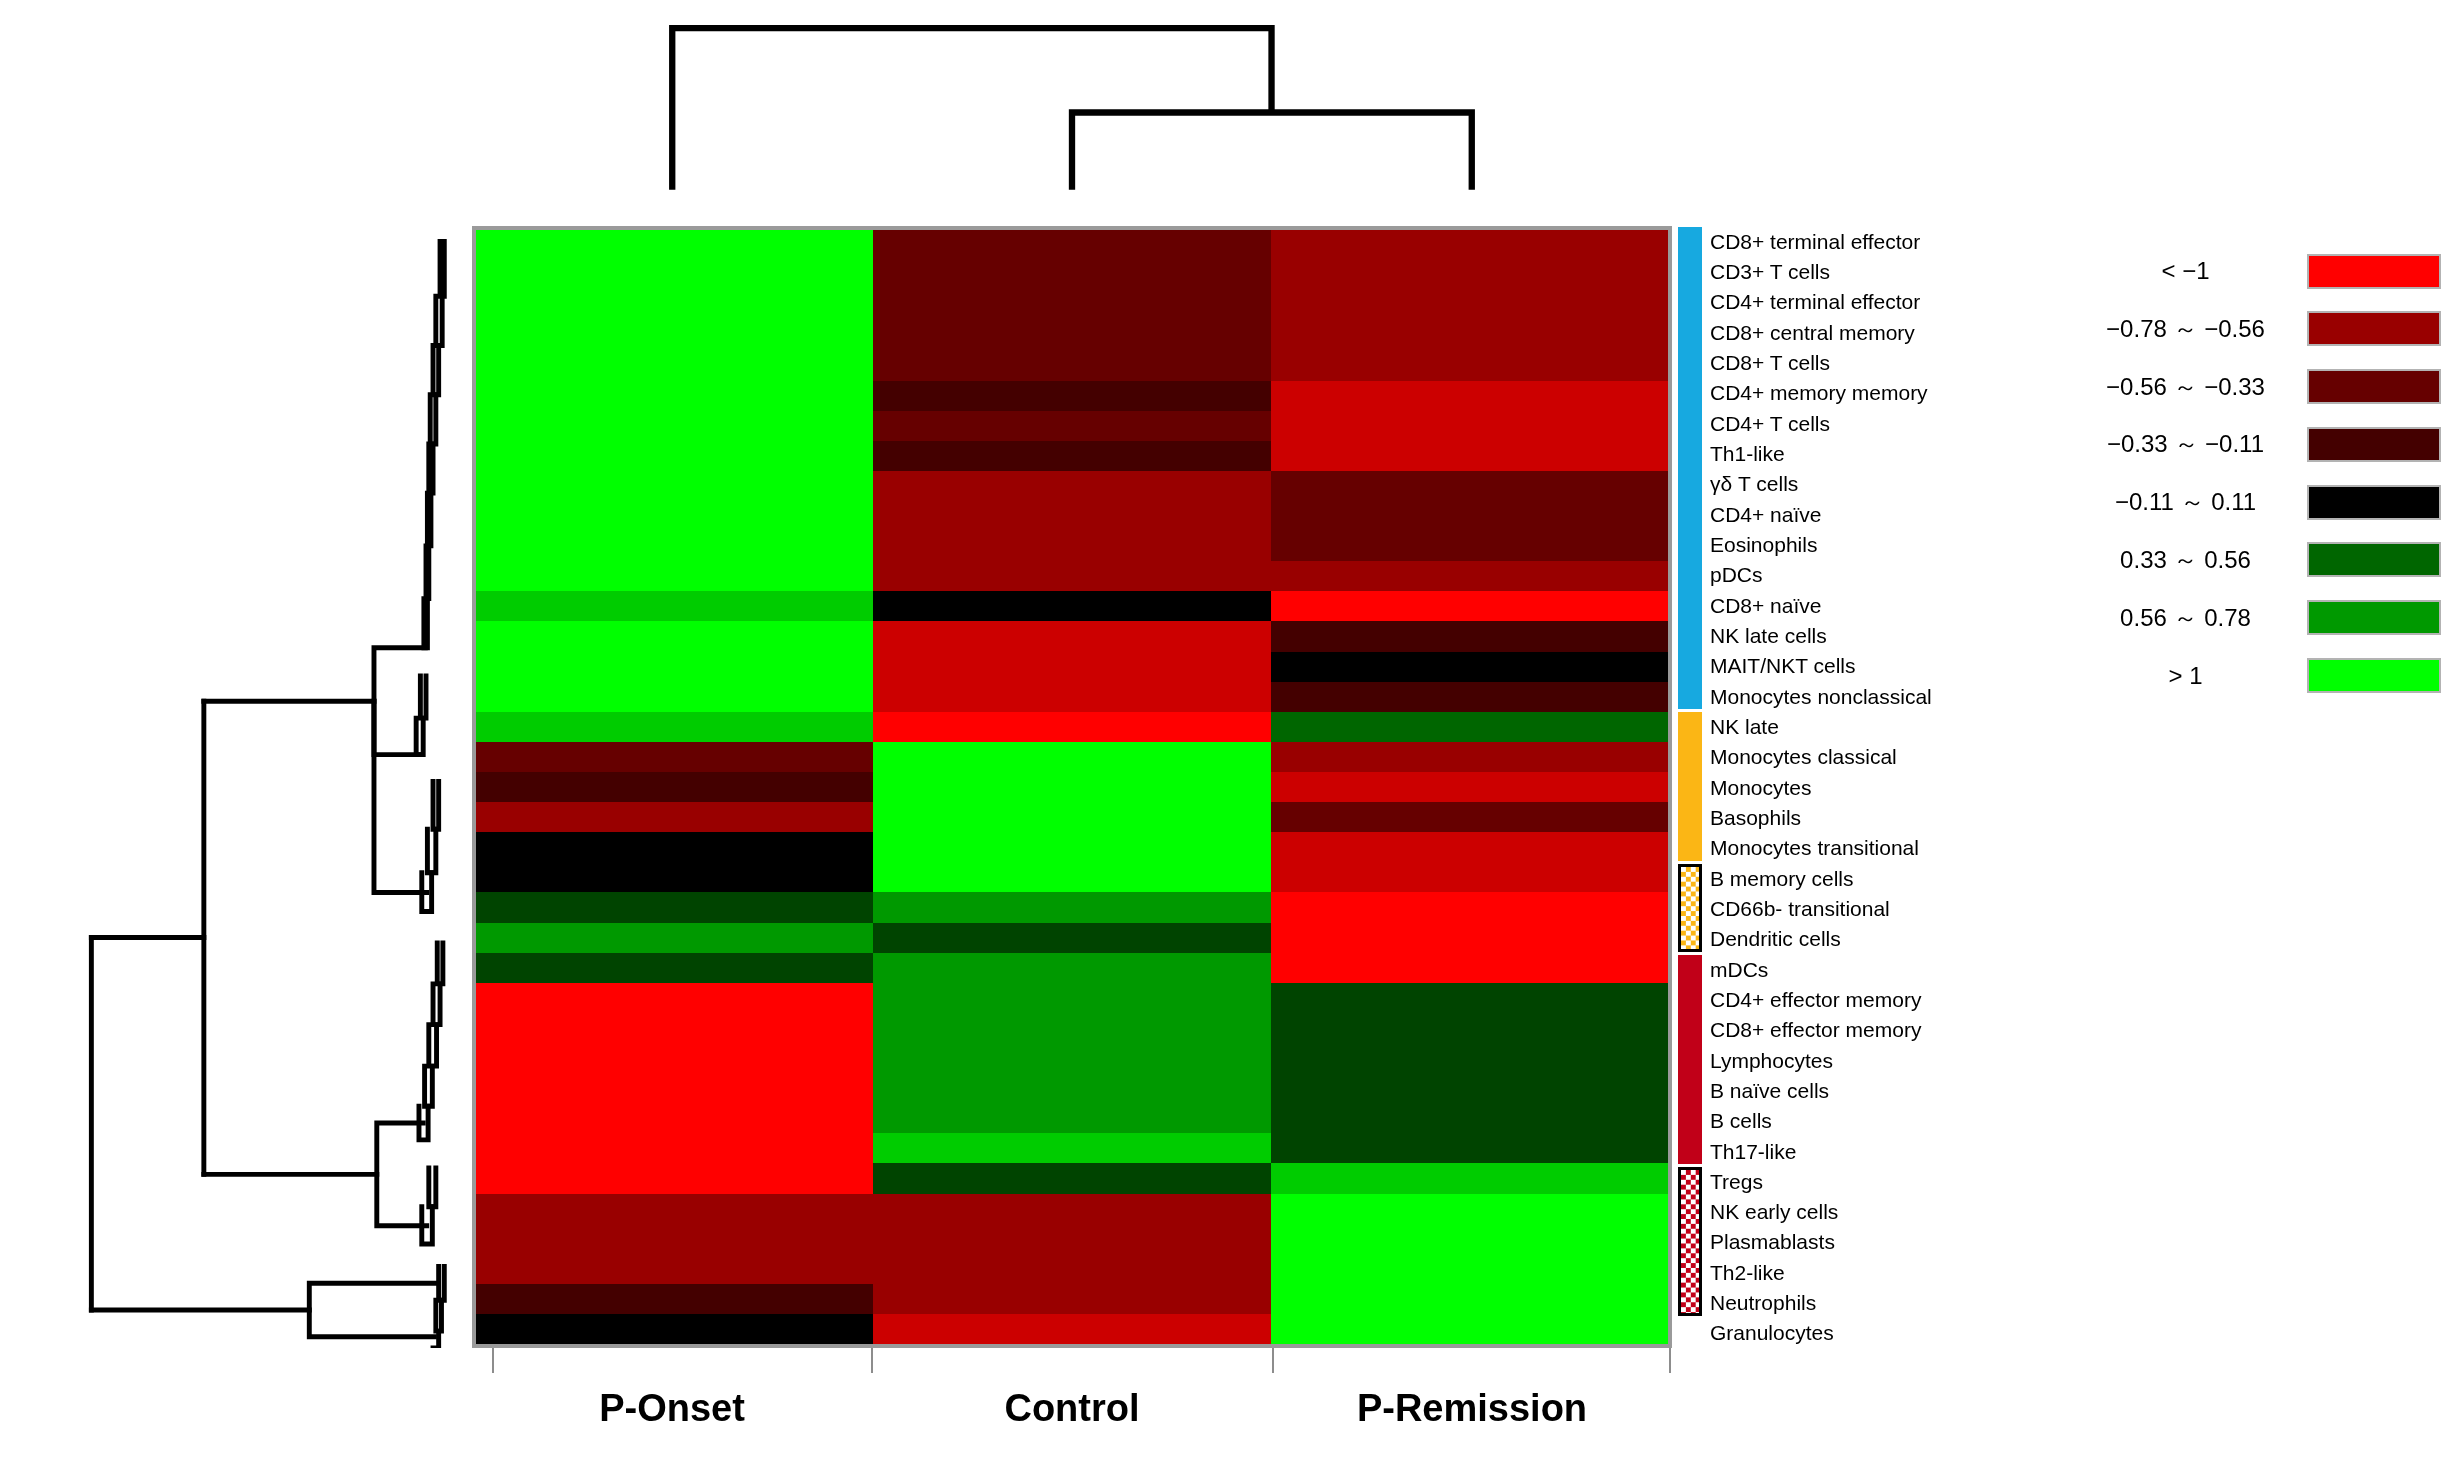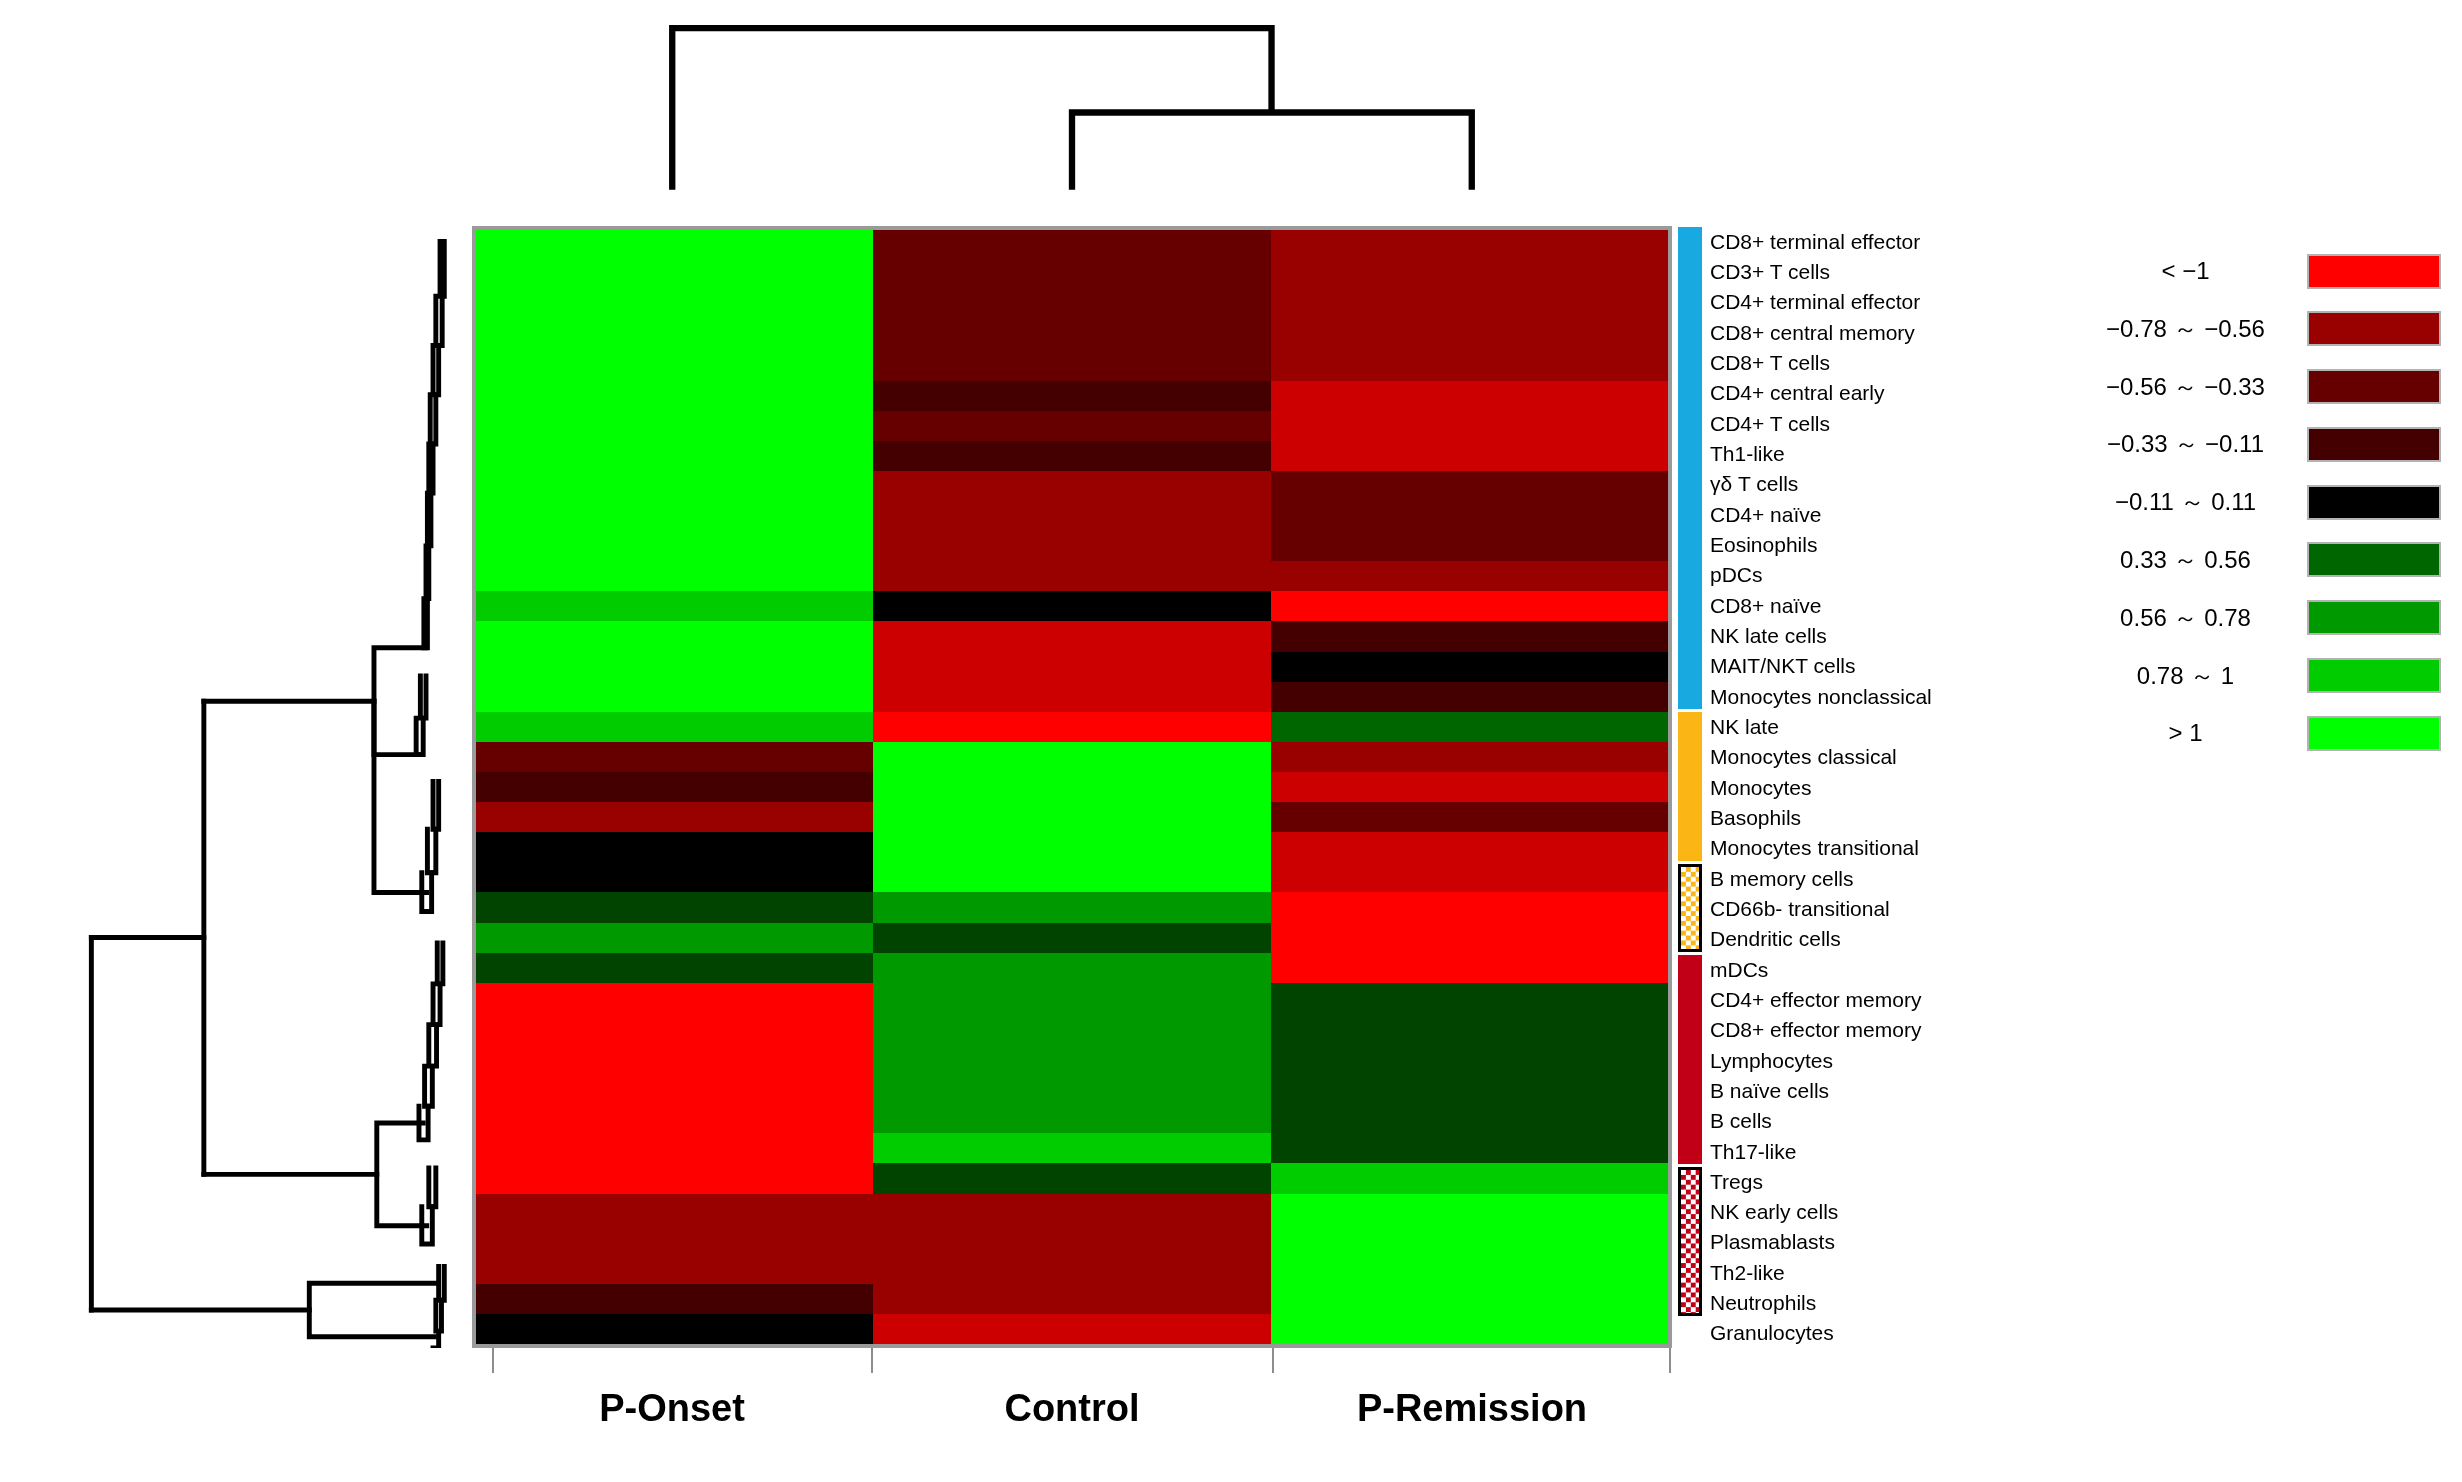--- a/index.html
+++ b/index.html
@@ -306,21 +306,21 @@
       <div class="rg" style="top: 729px; height: 209px; background: rgb(193, 0, 24);"></div>
       <div class="rg bordered" style="top: 941px; height: 149px; background: repeating-conic-gradient(rgb(193, 0, 24) 0%, rgb(193, 0, 24) 25%, rgb(255, 255, 255) 0%, rgb(255, 255, 255) 50%) 0% 0% / 9.8px 9.8px;"></div>
     </div>
 
   <div id="rowlabels">
       <div class="rlab">CD8+ terminal effector</div>
       <div class="rlab">CD3+ T cells</div>
       <div class="rlab">CD4+ terminal effector</div>
       <div class="rlab">CD8+ central memory</div>
       <div class="rlab">CD8+ T cells</div>
-      <div class="rlab">CD4+ central early</div>
+      <div class="rlab">CD4+ memory memory</div>
       <div class="rlab">CD4+ T cells</div>
       <div class="rlab">Th1-like</div>
       <div class="rlab">γδ T cells</div>
       <div class="rlab">CD4+ naïve</div>
       <div class="rlab">Eosinophils</div>
       <div class="rlab">pDCs</div>
       <div class="rlab">CD8+ naïve</div>
       <div class="rlab">NK late cells</div>
       <div class="rlab">MAIT/NKT cells</div>
       <div class="rlab">Monocytes nonclassical</div>
@@ -381,23 +381,19 @@
       </div>
       <div class="lrow">
         <div class="lval">0.33 ～ 0.56</div>
         <div class="lsw" style="background: rgb(0, 102, 0);"></div>
       </div>
       <div class="lrow">
         <div class="lval">0.56 ～ 0.78</div>
         <div class="lsw" style="background: rgb(0, 153, 0);"></div>
       </div>
       <div class="lrow">
-        <div class="lval">0.78 ～ 1</div>
-        <div class="lsw" style="background: rgb(0, 204, 0);"></div>
-      </div>
-      <div class="lrow">
         <div class="lval">&gt; 1</div>
         <div class="lsw" style="background: rgb(0, 255, 0);"></div>
       </div>
     </div>
 
 </div>
 
 
 </body></html>

